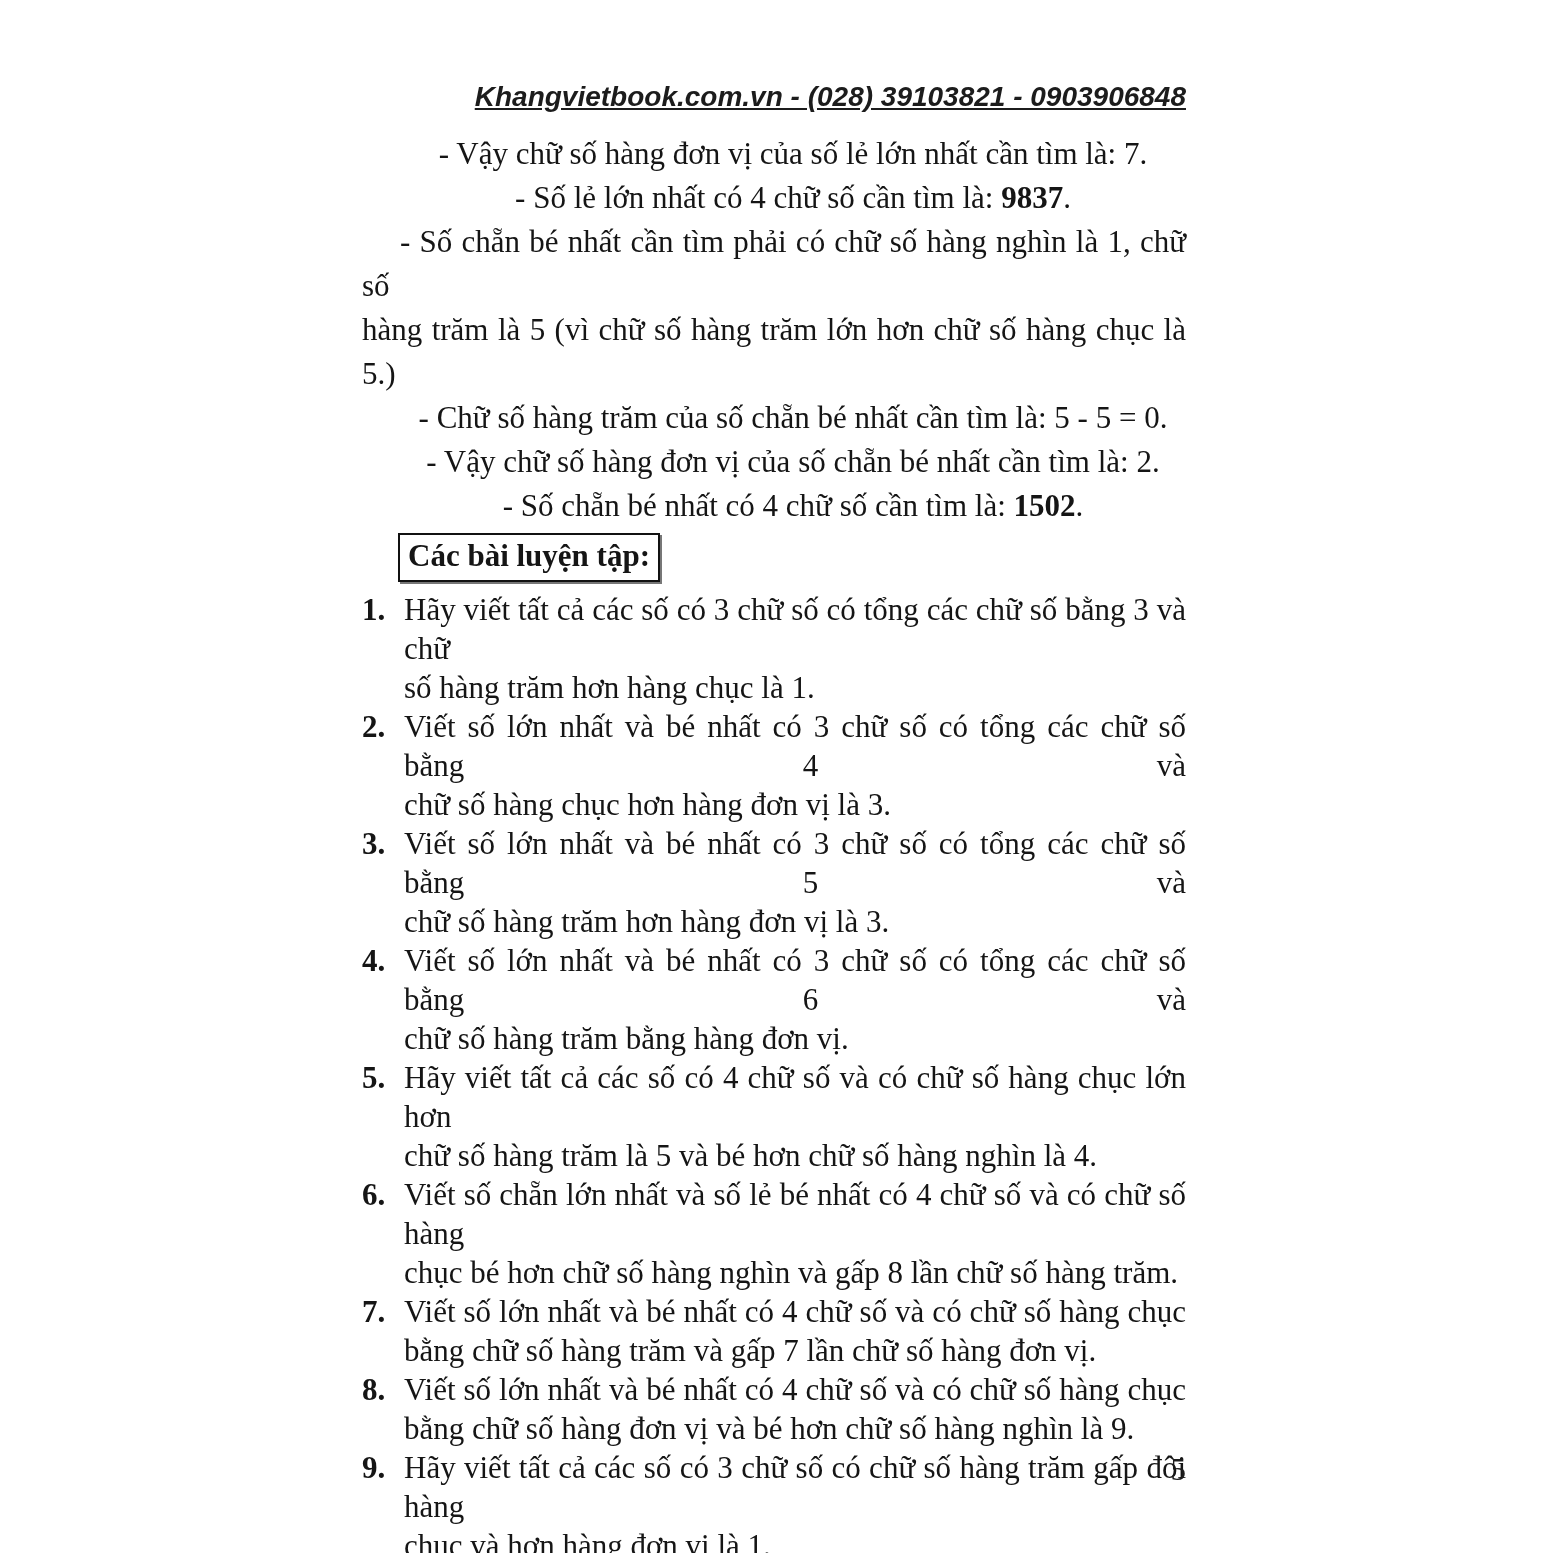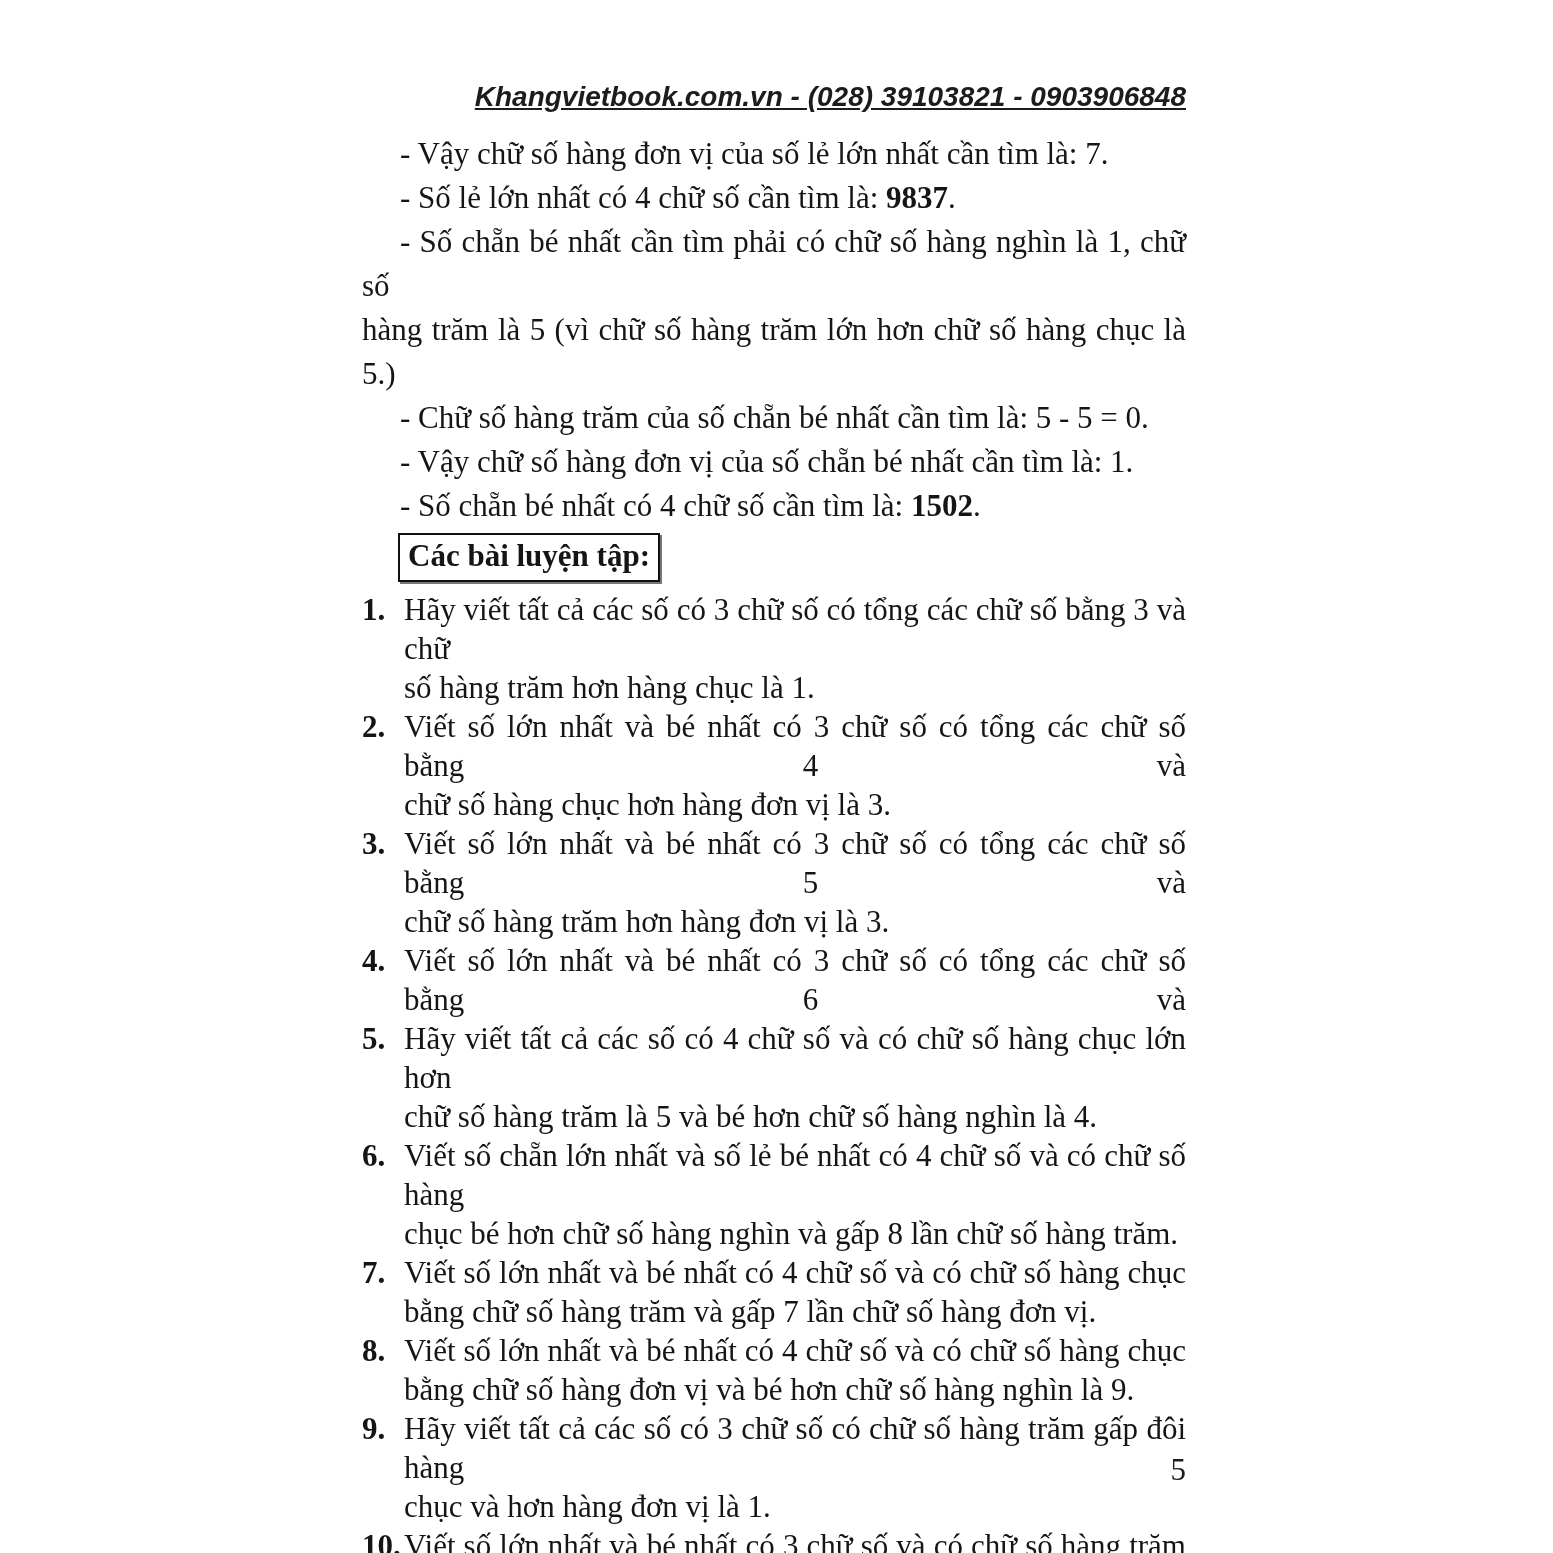--- a/index.html
+++ b/index.html
@@ -29,20 +29,21 @@
     line-height: 42px;
     text-align: right;
     text-decoration: underline;
     color: #1c1c1c;
     margin-bottom: 14px;
   }
   .sol-line {
     font-size: 31px;
     line-height: 44px;
     white-space: normal;
+    text-align: center;
   }
   .ind { text-indent: 38px; }
   .jfull { text-align: justify; text-align-last: justify; }
   .sol-line b, .num { font-weight: 700; }
   .heading-box {
     display: inline-block;
     margin: 5px 0 5px 36px;
     border: 2px solid #111;
     box-shadow: 2px 2px 0 #777;
     padding: 1px 8px 4px 8px;
@@ -82,21 +83,21 @@
   <div class="content">
 
     <div class="header-cite">Khangvietbook.com.vn - (028) 39103821 - 0903906848</div>
 
     <div class="sol">
       <div class="sol-line ind">- Vậy chữ số hàng đơn vị của số lẻ lớn nhất cần tìm là: 7.</div>
       <div class="sol-line ind"><span>- Số lẻ lớn nhất có 4 chữ số cần tìm là: </span><b>9837</b><span>.</span></div>
       <div class="sol-line ind jfull">- Số chẵn bé nhất cần tìm phải có chữ số hàng nghìn là 1, chữ số</div>
       <div class="sol-line jfull">hàng trăm là 5 (vì chữ số hàng trăm lớn hơn chữ số hàng chục là 5.)</div>
       <div class="sol-line ind">- Chữ số hàng trăm của số chẵn bé nhất cần tìm là: 5 - 5 = 0.</div>
-      <div class="sol-line ind">- Vậy chữ số hàng đơn vị của số chẵn bé nhất cần tìm là: 1.</div>
+      <div class="sol-line ind">- Vậy chữ số hàng đơn vị của số chẵn bé nhất cần tìm là: 2.</div>
       <div class="sol-line ind"><span>- Số chẵn bé nhất có 4 chữ số cần tìm là: </span><b>1502</b><span>.</span></div>
     </div>
 
     <div class="heading-box">Các bài luyện tập:</div>
 
     <div class="ex-list">
 
       <div class="ex">
         <span class="num">1.</span>
         <div class="line jfull">Hãy viết tất cả các số có 3 chữ số có tổng các chữ số bằng 3 và chữ</div>
@@ -111,20 +112,21 @@
 
       <div class="ex">
         <span class="num">3.</span>
         <div class="line jfull">Viết số lớn nhất và bé nhất có 3 chữ số có tổng các chữ số bằng 5 và</div>
         <div class="line">chữ số hàng trăm hơn hàng đơn vị là 3.</div>
       </div>
 
       <div class="ex">
         <span class="num">4.</span>
         <div class="line jfull">Viết số lớn nhất và bé nhất có 3 chữ số có tổng các chữ số bằng 6 và</div>
+        <div class="line">chữ số hàng trăm bằng hàng đơn vị.</div>
       </div>
 
       <div class="ex">
         <span class="num">5.</span>
         <div class="line jfull">Hãy viết tất cả các số có 4 chữ số và có chữ số hàng chục lớn hơn</div>
         <div class="line">chữ số hàng trăm là 5 và bé hơn chữ số hàng nghìn là 4.</div>
       </div>
 
       <div class="ex">
         <span class="num">6.</span>

